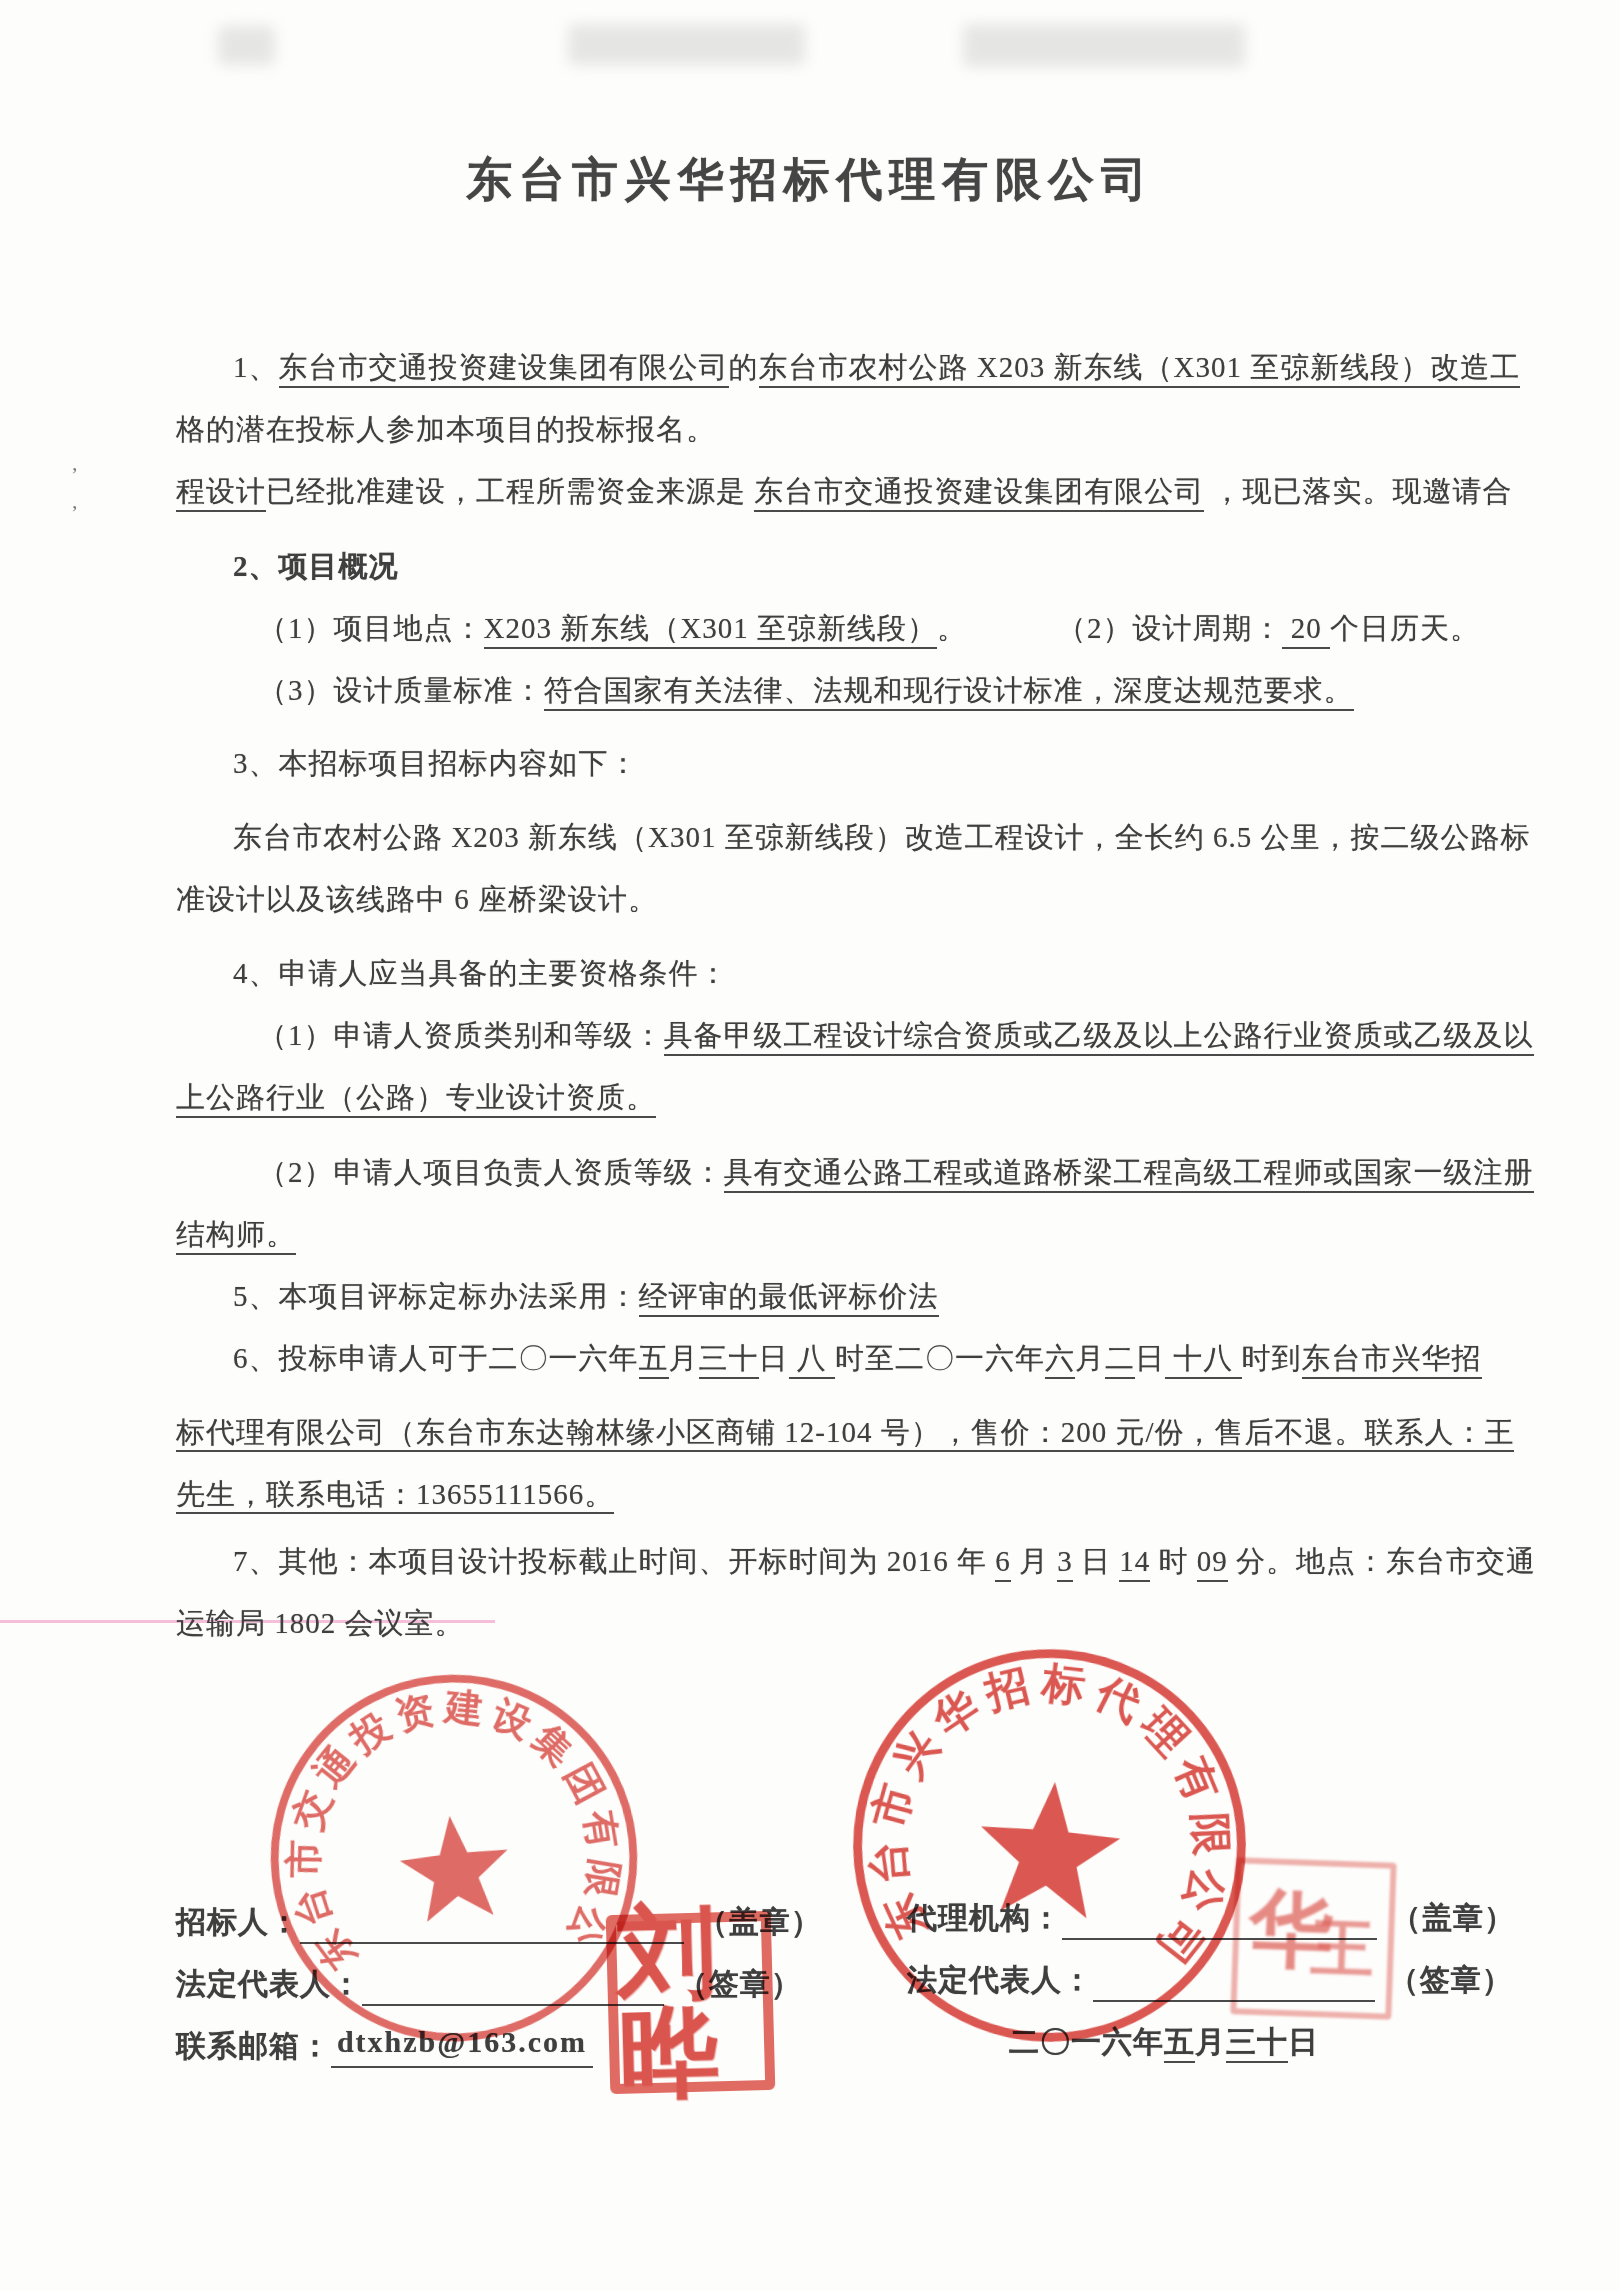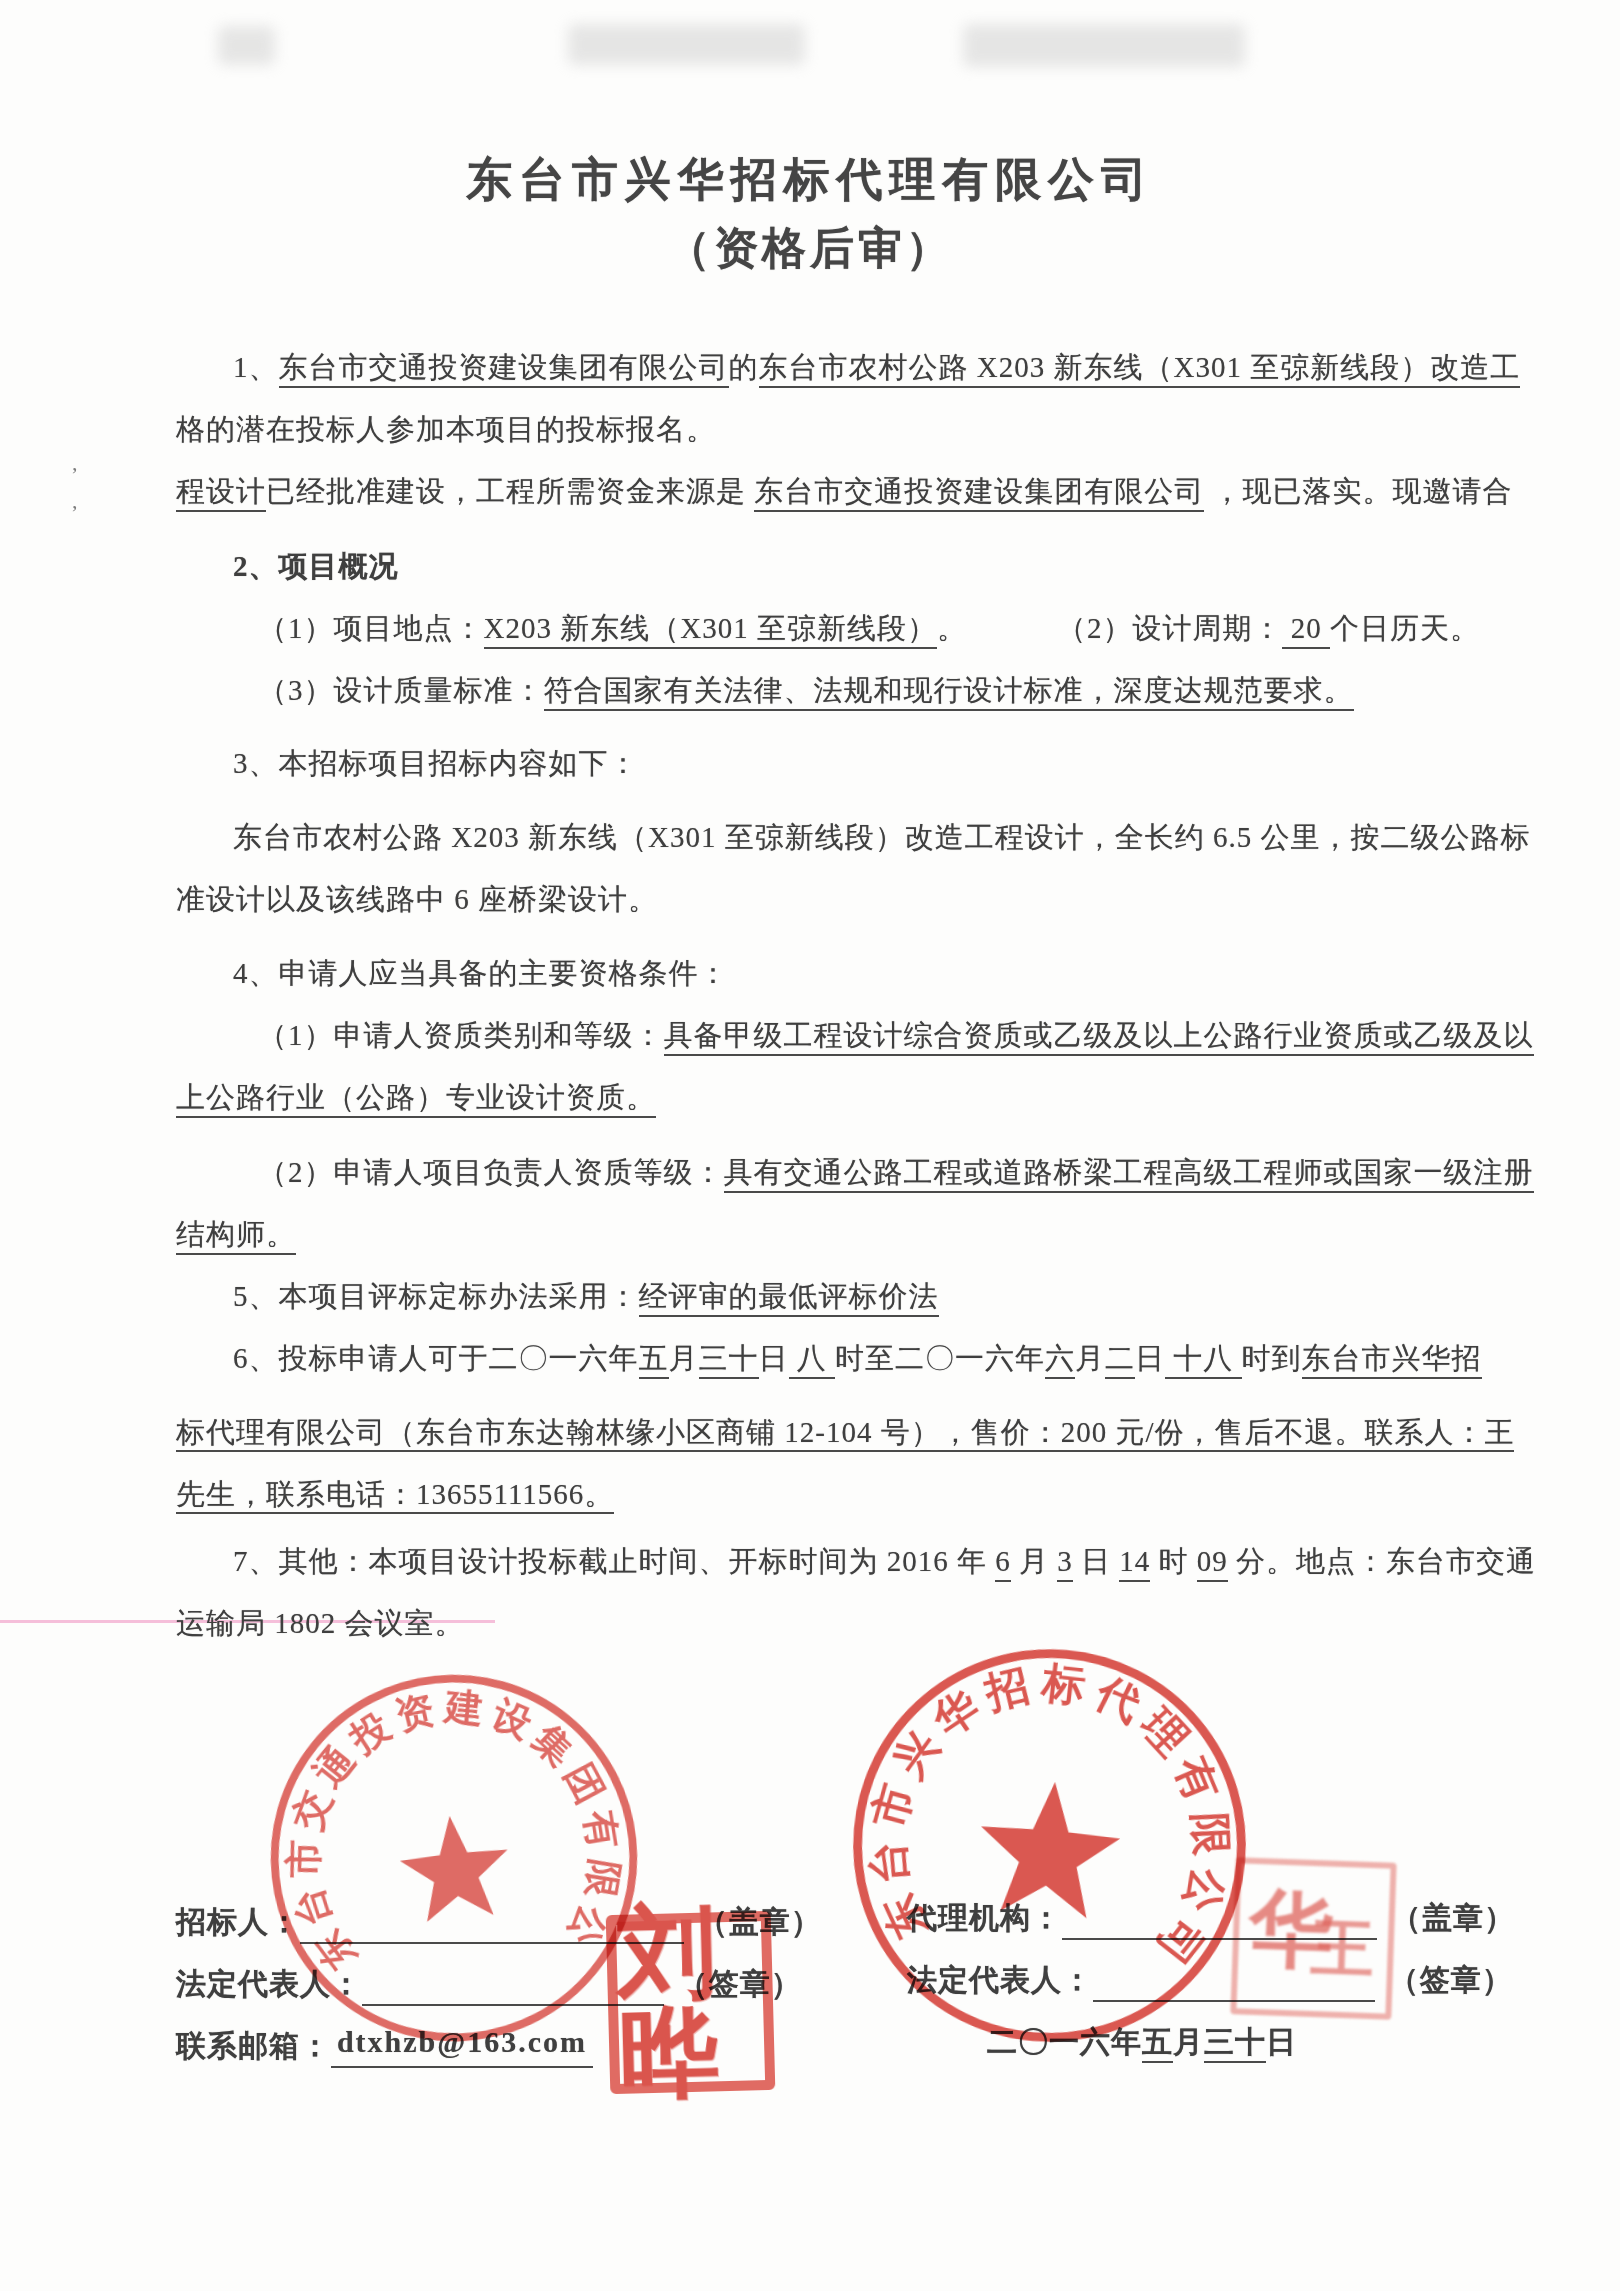--- a/index.html
+++ b/index.html
@@ -48,21 +48,21 @@
   #sig-left{left:176px;top:1882px;width:706px;}
   #sig-right{left:907px;top:1878px;width:608px;}
   .sigrow{height:62px;line-height:45px;white-space:nowrap;display:flex;align-items:flex-end;font-weight:bold;}
   .blank{display:inline-block;border-bottom:2.9px solid #4a4a4a;height:33px;}
   .b-bidder{width:384px;}
   .b-legal-l{width:302px;}
   .b-agency{width:335px;}
   .b-legal-r{width:282px;}
   .note{margin-left:13.7px;}
   .email{border-bottom:2.9px solid #4a4a4a;padding:0 5.9px 2px 5.9px;letter-spacing:2px;}
-  .dateline{margin-left:80px;white-space:pre;}
+  .dateline{margin-left:102px;white-space:pre;}
   
   .stamp{position:absolute;pointer-events:none;mix-blend-mode:multiply;}
   #stamp-left{left:258px;top:1662px;opacity:.78;filter:blur(0.5px);transform:rotate(-6deg);}
   #stamp-right{left:839px;top:1635px;opacity:.88;filter:blur(0.4px);transform:rotate(5deg);}
   .nameseal{
     position:absolute;pointer-events:none;mix-blend-mode:multiply;
     color:#d8423a;font-weight:bold;
   }
   #seal-liuye{
     left:608px;top:1913px;width:145px;height:159px;
@@ -94,21 +94,20 @@
 <div id="page">
 
   <div class="smudge" id="smudge1"></div>
   <div class="smudge" id="smudge2"></div>
   <div class="smudge" id="smudge3"></div>
   <div id="pinkline"></div>
   <div id="ticks">’<br>‚</div>
 
   <div class="title-wrap">
     <div class="title-main">东台市兴华招标代理有限公司</div>
-    <div class="title-sub">（资格后审）</div>
   </div>
 
   <div id="body-lines">
       <div class="bodyline indent-num"><span>1、</span><span class="u">东台市交通投资建设集团有限公司</span><span>的</span><span class="u">东台市农村公路 X203 新东线（X301 至弶新线段）改造工</span></div>
       <div class="bodyline indent-none"><span>格的潜在投标人参加本项目的投标报名。</span></div>
       <div class="bodyline indent-none"><span class="u">程设计</span><span>已经批准建设，工程所需资金来源是 </span><span class="u">东台市交通投资建设集团有限公司</span><span> ，现已落实。现邀请合</span></div>
       <div class="bodyline indent-num"><span>2、项目概况</span></div>
       <div class="bodyline indent-sub"><span>（1）项目地点：</span><span class="u">X203 新东线（X301 至弶新线段）</span><span>。</span><span>　　　</span><span>（2）设计周期：</span><span class="u"> 20 </span><span>个日历天。</span></div>
       <div class="bodyline indent-sub"><span>（3）设计质量标准：</span><span class="u">符合国家有关法律、法规和现行设计标准，深度达规范要求。</span></div>
       <div class="bodyline indent-num"><span>3、本招标项目招标内容如下：</span></div>

